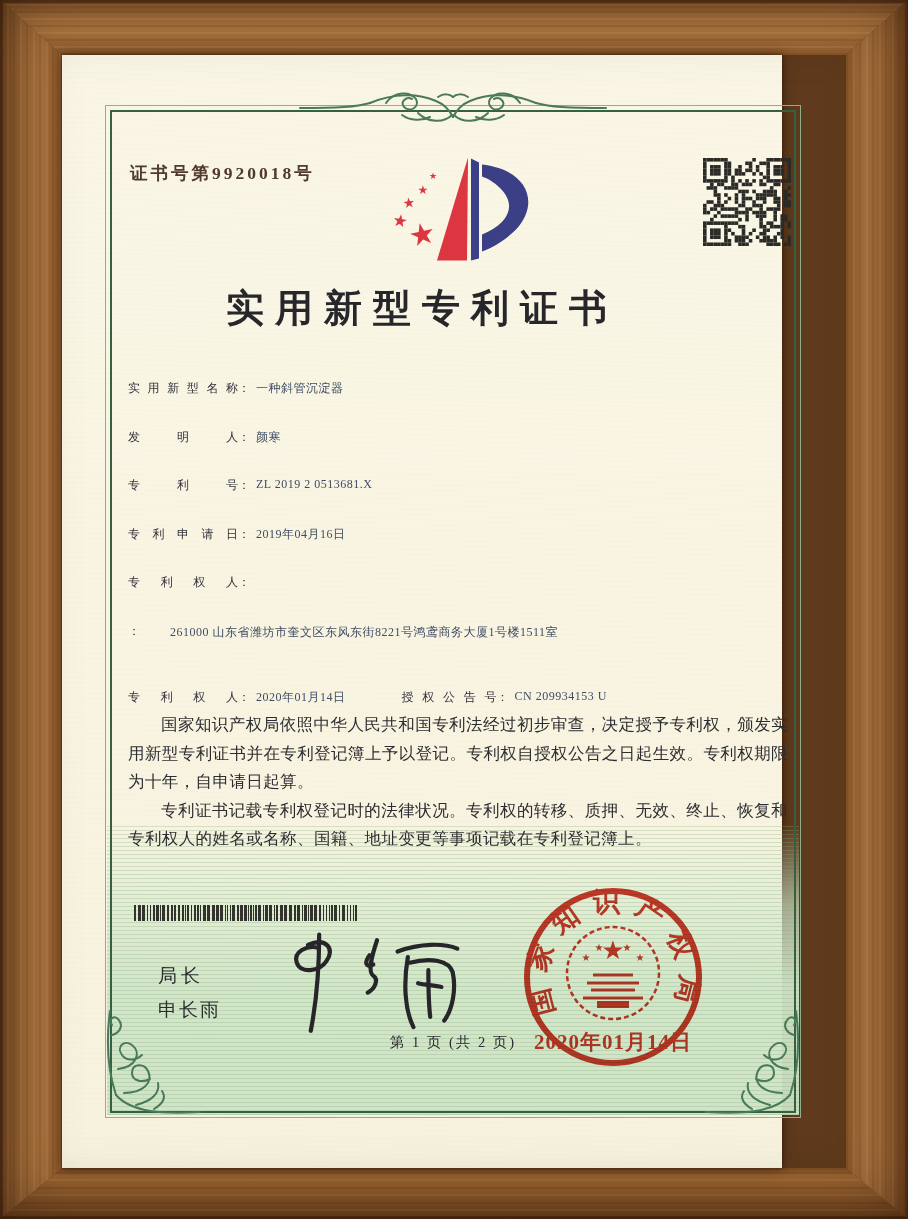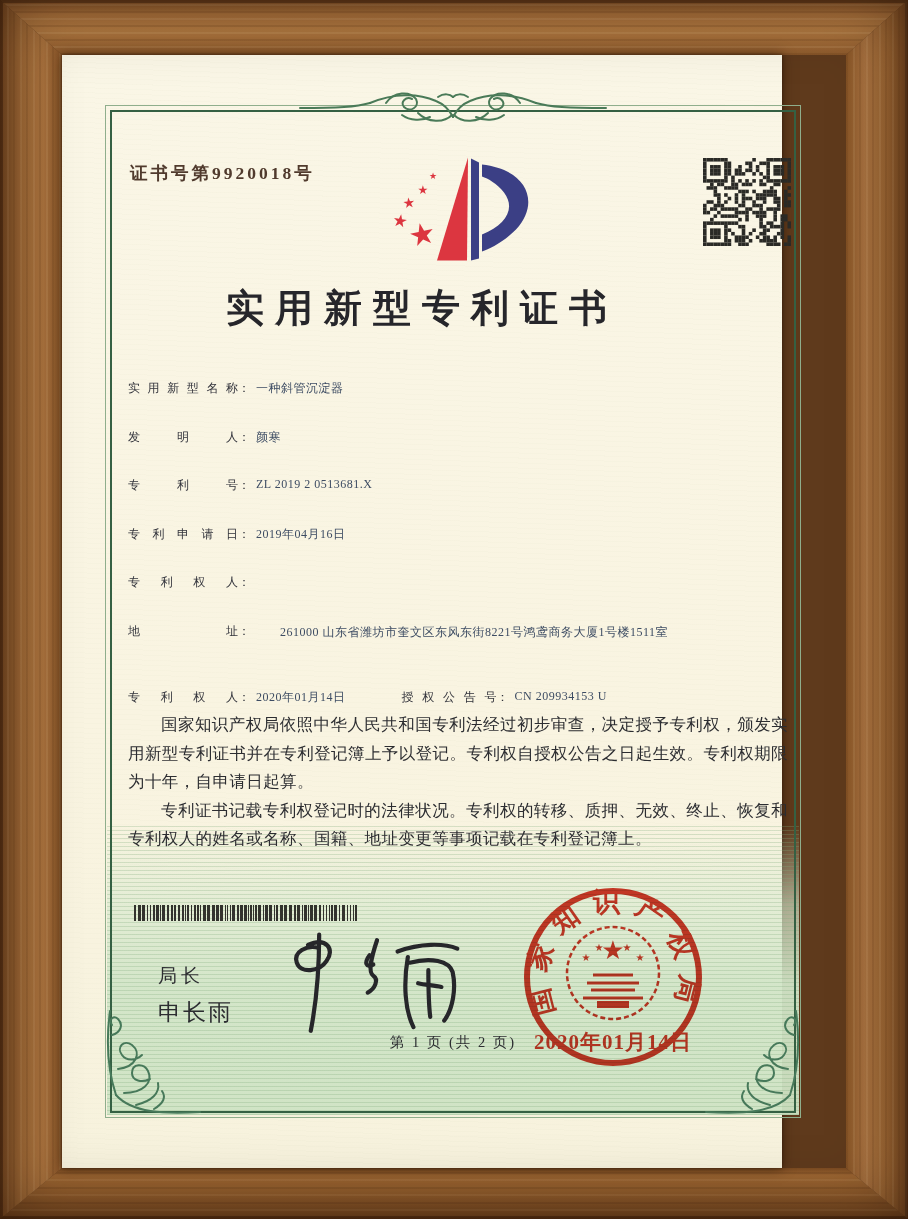--- a/index.html
+++ b/index.html
@@ -70,21 +70,21 @@
   .r6{top:634px}
   .pair2 { display:flex; margin-left:56px;justify-content:space-between; }
   .pair2 .flabel { width:95px; }
 
   .paras { position:absolute; left:66px; top:656px; width:660px; font-size:16.5px;
     line-height:28.5px; color:#2c2d31; text-align:justify; letter-spacing:.4px; }
   .paras p { text-indent:2em; }
 
   .barcode { position:absolute; left:70px; top:850px; width:228px; height:16px; }
   .signer-title { position:absolute; left:96px; top:908px; font-size:19px; color:#2c2d31; letter-spacing:4px; }
-  .signer-name  { position:absolute; left:96px; top:942px; font-size:23px; color:#2c2d31; letter-spacing:2px; }
+  .signer-name  { position:absolute; left:96px; top:942px; font-size:19px; color:#2c2d31; letter-spacing:2px; }
   .signature { position:absolute; left:206px; top:875px; width:205px; height:112px; }
 
   .seal { position:absolute; left:436px; top:807px; width:230px; height:230px;
     mix-blend-mode:multiply; opacity:.95; }
 
   .page-no { position:absolute; left:43px; top:978px; width:696px; text-align:center;
     font-size:14.5px; color:#2c2d31; letter-spacing:2px; }
   .back-note { position:absolute; left:43px; top:1076px; width:696px; text-align:center;
     font-size:16.5px; color:#2c2d31; letter-spacing:4px; }
 </style>
@@ -501,21 +501,20 @@
   <div class="frow r3">
     <span class="flabel">专利申请日</span>
       <span class="fcolon">：</span>
       <span class="fvalue">2019年04月16日</span>
   </div>
   <div class="frow r4">
     <span class="flabel">专利权人</span>
       <span class="fcolon">：</span>
   </div>
   <div class="frow r5">
-    <span class="flabel">地址</span>
       <span class="fcolon">：</span>
       <span class="fvalue">261000 山东省潍坊市奎文区东风东街8221号鸿鸢商务大厦1号楼1511室</span>
   </div>
   <div class="frow r6">
     <span class="flabel">专利权人</span>
       <span class="fcolon">：</span>
       <span class="fvalue">2020年01月14日</span>
     <span class="pair2">
       <span class="flabel">授权公告号</span>
         <span class="fcolon">：</span>

